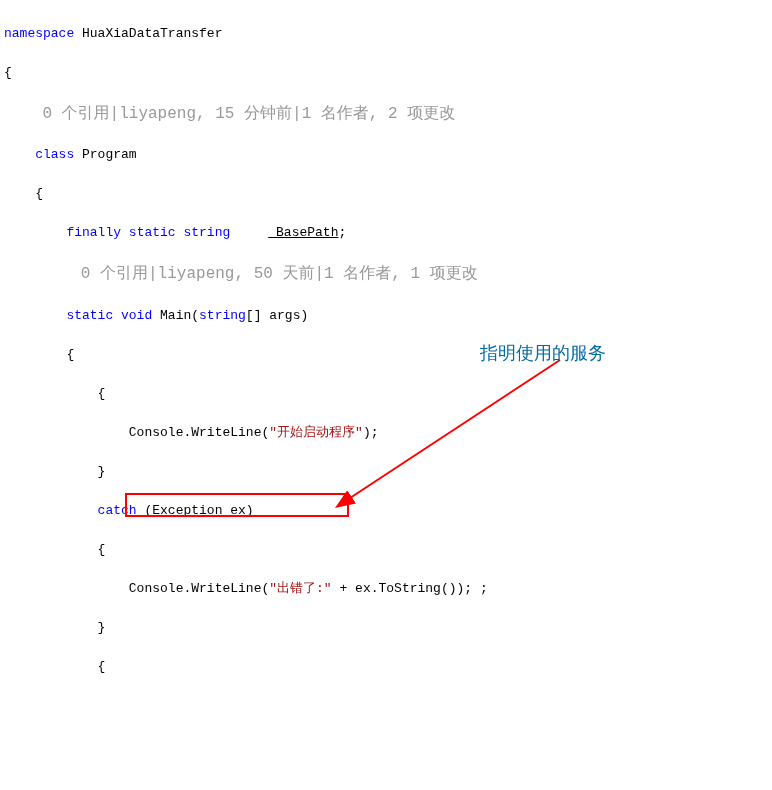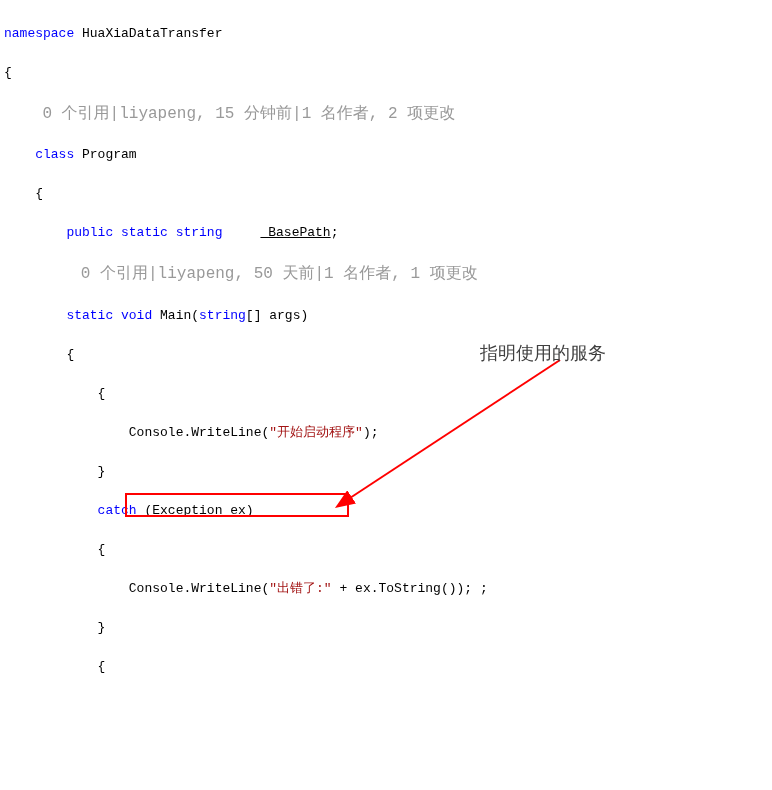--- a/index.html
+++ b/index.html
@@ -28,37 +28,37 @@
     position: absolute;
     border: 2px solid #ff0000;
     pointer-events: none;
   }
   .arrow-svg {
     position: absolute;
     pointer-events: none;
   }
   .annotation-text {
     position: absolute;
-    color: #404040;
+    color: #0369a1;
     font-size: 18px;
     font-family: "Microsoft YaHei", sans-serif;
     pointer-events: none;
   }
   .underline { text-decoration: underline; margin-left: 38px; }
 </style>
 </head>
 <body>
 
 <div class="code-area">
 <span class="line"><span class="kw">namespace</span><span> HuaXiaDataTransfer</span></span>
 <span class="line"><span>{</span></span>
 <span class="line codelens"><span>    0 个引用|liyapeng, 15 分钟前|1 名作者, 2 项更改</span></span>
 <span class="line"><span class="kw">    class</span><span class="type"> Program</span></span>
 <span class="line"><span>    {</span></span>
-<span class="line"><span class="kw">        public</span><span class="kw"> static</span><span class="kw"> string</span><span class="underline"> BasePath</span><span>;</span></span>
+<span class="line"><span class="kw">        finally</span><span class="kw"> static</span><span class="kw"> string</span><span class="underline"> BasePath</span><span>;</span></span>
 <span class="line codelens"><span>        0 个引用|liyapeng, 50 天前|1 名作者, 1 项更改</span></span>
 <span class="line"><span class="kw">        static</span><span class="kw"> void</span><span> Main(</span><span class="kw">string</span><span>[] args)</span></span>
 <span class="line"><span>        {</span></span>
 <span class="line"><span>            {</span></span>
 <span class="line"><span class="type">                Console</span><span>.WriteLine(</span><span class="str">"开始启动程序"</span><span>);</span></span>
 <span class="line"><span>            }</span></span>
 <span class="line"><span class="kw">            catch</span><span> (</span><span class="type">Exception</span><span> ex)</span></span>
 <span class="line"><span>            {</span></span>
 <span class="line"><span class="type">                Console</span><span>.WriteLine(</span><span class="str">"出错了:"</span><span> + ex.ToString()); ;</span></span>
 <span class="line"><span>            }</span></span>

